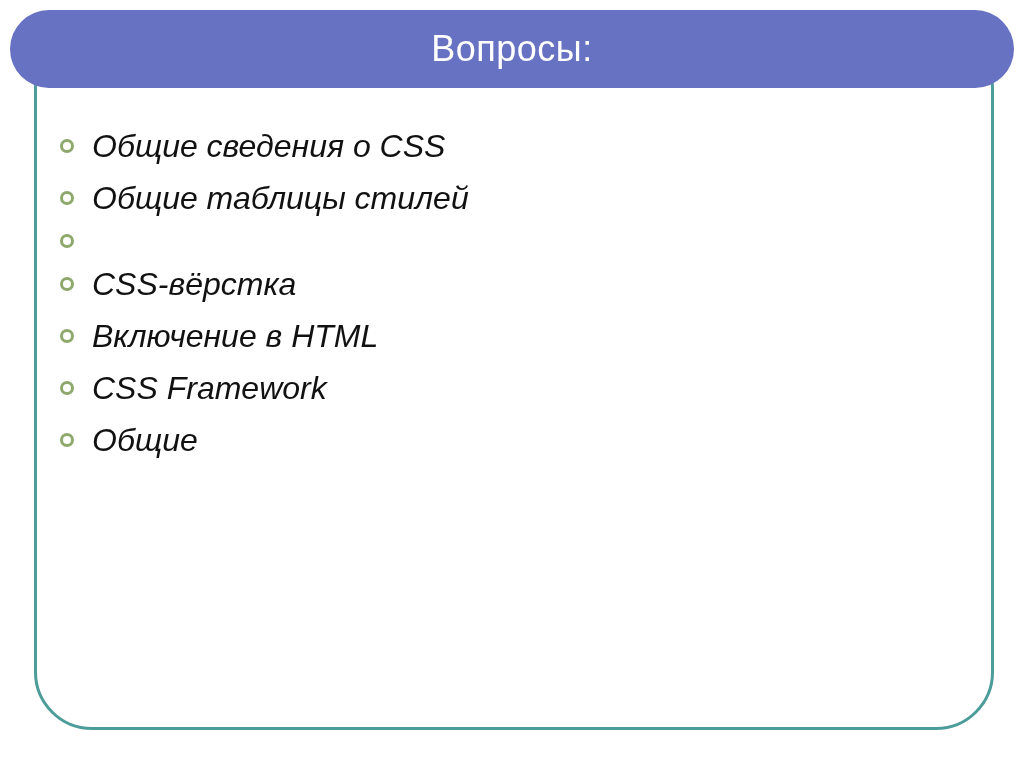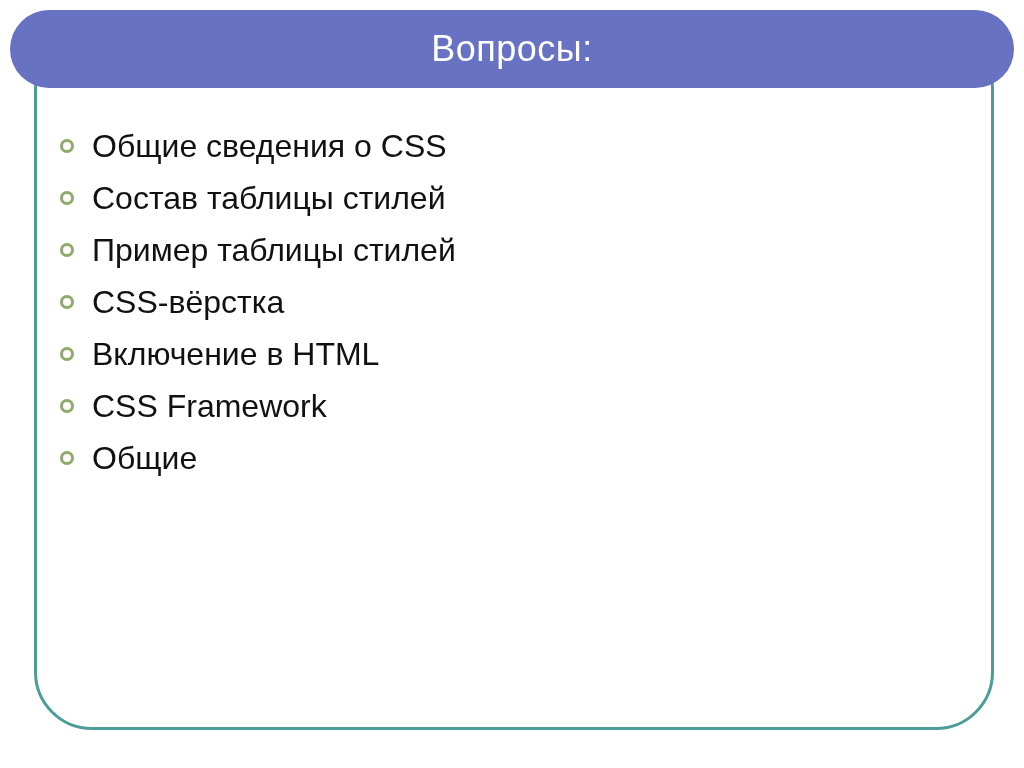--- a/index.html
+++ b/index.html
@@ -60,20 +60,21 @@
     position: absolute;
     left: 60px; top: 130px;
     right: 40px;
   }
   .item {
     display: flex;
     align-items: center;
     gap: 18px;
     line-height: 1.0;
     margin: 0 0 20px 0;
+    font-style: italic;
   }
   .bullet {
     width: 14px; height: 14px;
     border: 3px solid var(--bullet);
     border-radius: 50%;
     flex: 0 0 auto;
   }
   .label {
     font-size: 32px;
     color: var(--text);
@@ -91,25 +92,24 @@
   </div>
   <div class="under-rule"></div>
 
   <div class="list">
     <div class="item">
       <span class="bullet"></span>
       <span class="label">Общие сведения о CSS</span>
     </div>
     <div class="item">
       <span class="bullet"></span>
-      <span class="label">Состав таблицы стилей</span>
+      <span class="label">Общие таблицы стилей</span>
     </div>
     <div class="item">
       <span class="bullet"></span>
-      <span class="label">Пример таблицы стилей</span>
     </div>
     <div class="item">
       <span class="bullet"></span>
       <span class="label">CSS-вёрстка</span>
     </div>
     <div class="item">
       <span class="bullet"></span>
       <span class="label">Включение в HTML</span>
     </div>
     <div class="item">

